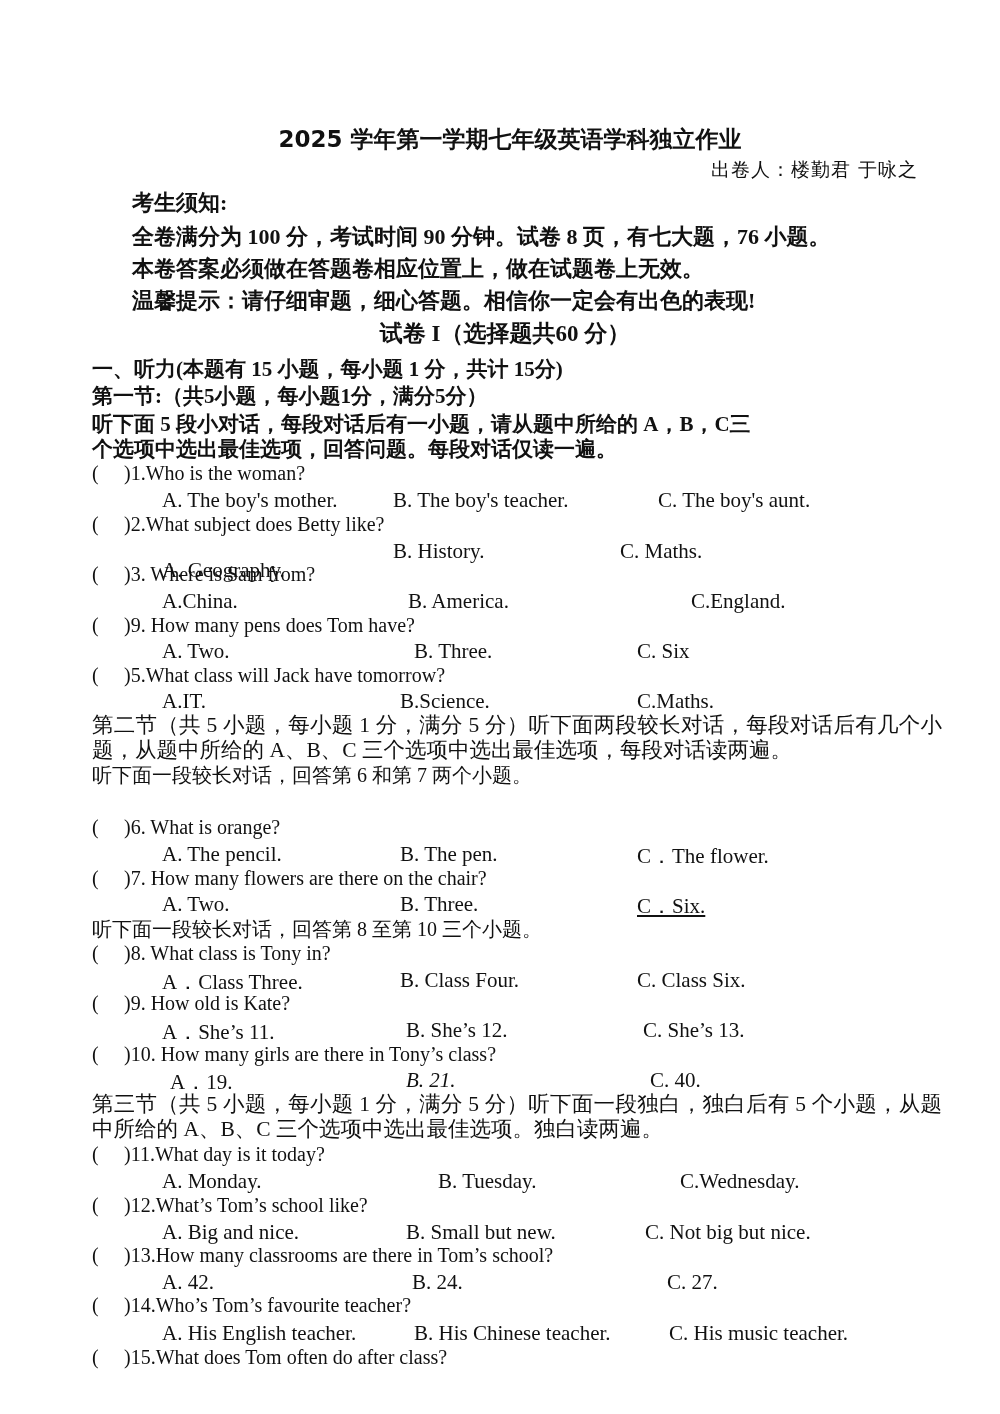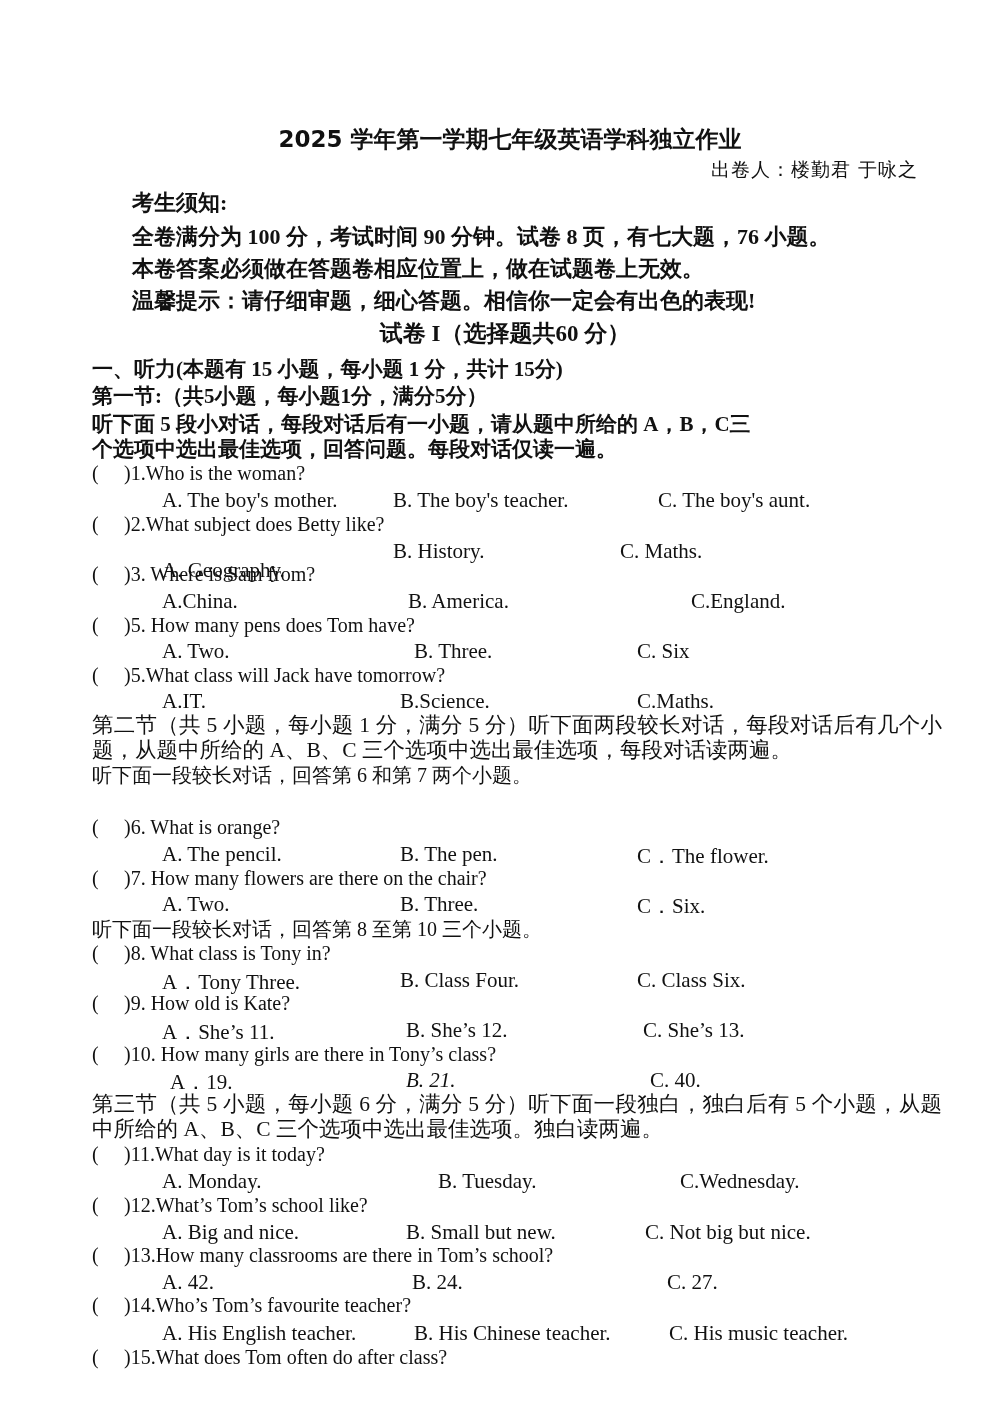--- a/index.html
+++ b/index.html
@@ -43,61 +43,61 @@
   <div class="abs q" style="top:513px;"><span class="paren">(</span><span>)2.What subject does Betty like?</span></div>
   <div class="abs opt" style="left:162px;top:558px;">A. Geography.</div>
   <div class="abs opt" style="left:393px;top:539px;">B. History.</div>
   <div class="abs opt" style="left:620px;top:539px;">C. Maths.</div>
 
   <div class="abs q" style="top:563px;"><span class="paren">(</span><span>)3. Where is Sam from?</span></div>
   <div class="abs opt" style="left:162px;top:589px;">A.China.</div>
   <div class="abs opt" style="left:408px;top:589px;">B. America.</div>
   <div class="abs opt" style="left:691px;top:589px;">C.England.</div>
 
-  <div class="abs q" style="top:614px;"><span class="paren">(</span><span>)5. How many pens does Tom have?</span></div>
+  <div class="abs q" style="top:614px;"><span class="paren">(</span><span>)9. How many pens does Tom have?</span></div>
   <div class="abs opt" style="left:162px;top:639px;">A. Two.</div>
   <div class="abs opt" style="left:414px;top:639px;">B. Three.</div>
   <div class="abs opt" style="left:637px;top:639px;">C. Six</div>
 
   <div class="abs q" style="top:664px;"><span class="paren">(</span><span>)5.What class will Jack have tomorrow?</span></div>
   <div class="abs opt" style="left:162px;top:689px;">A.IT.</div>
   <div class="abs opt" style="left:400px;top:689px;">B.Science.</div>
   <div class="abs opt" style="left:637px;top:689px;">C.Maths.</div>
 
   <div class="abs instr" style="top:713px;">第二节（共 5 小题，每小题 1 分，满分 5 分）听下面两段较长对话，每段对话后有几个小题，从题中所给的 A、B、C 三个选项中选出最佳选项，每段对话读两遍。</div>
   <div class="abs q" style="top:762px;">听下面一段较长对话，回答第 6 和第 7 两个小题。</div>
 
   <div class="abs q" style="top:816px;"><span class="paren">(</span><span>)6. What is orange?</span></div>
   <div class="abs opt" style="left:162px;top:842px;">A. The pencil.</div>
   <div class="abs opt" style="left:400px;top:842px;">B. The pen.</div>
   <div class="abs opt" style="left:637px;top:842px;">C．The flower.</div>
 
   <div class="abs q" style="top:867px;"><span class="paren">(</span><span>)7. How many flowers are there on the chair?</span></div>
   <div class="abs opt" style="left:162px;top:892px;">A. Two.</div>
   <div class="abs opt" style="left:400px;top:892px;">B. Three.</div>
-  <div class="abs opt" style="left:637px;top:892px;">C．Six.</div>
+  <div class="abs opt" style="left:637px;top:892px;text-decoration:underline;">C．Six.</div>
 
   <div class="abs q" style="top:916px;">听下面一段较长对话，回答第 8 至第 10 三个小题。</div>
 
   <div class="abs q" style="top:942px;"><span class="paren">(</span><span>)8. What class is Tony in?</span></div>
-  <div class="abs opt" style="left:162px;top:968px;">A．Tony Three.</div>
+  <div class="abs opt" style="left:162px;top:968px;">A．Class Three.</div>
   <div class="abs opt" style="left:400px;top:968px;">B. Class Four.</div>
   <div class="abs opt" style="left:637px;top:968px;">C. Class Six.</div>
 
   <div class="abs q" style="top:992px;"><span class="paren">(</span><span>)9. How old is Kate?</span></div>
   <div class="abs opt" style="left:162px;top:1018px;">A．She’s 11.</div>
   <div class="abs opt" style="left:406px;top:1018px;">B. She’s 12.</div>
   <div class="abs opt" style="left:643px;top:1018px;">C. She’s 13.</div>
 
   <div class="abs q" style="top:1043px;"><span class="paren">(</span><span>)10. How many girls are there in Tony’s class?</span></div>
   <div class="abs opt" style="left:170px;top:1068px;">A．19.</div>
   <div class="abs opt" style="left:406px;top:1068px;font-style:italic;">B. 21.</div>
   <div class="abs opt" style="left:650px;top:1068px;">C. 40.</div>
 
-  <div class="abs instr" style="top:1092px;">第三节（共 5 小题，每小题 6 分，满分 5 分）听下面一段独白，独白后有 5 个小题，从题中所给的 A、B、C 三个选项中选出最佳选项。独白读两遍。</div>
+  <div class="abs instr" style="top:1092px;">第三节（共 5 小题，每小题 1 分，满分 5 分）听下面一段独白，独白后有 5 个小题，从题中所给的 A、B、C 三个选项中选出最佳选项。独白读两遍。</div>
 
   <div class="abs q" style="top:1143px;"><span class="paren">(</span><span>)11.What day is it today?</span></div>
   <div class="abs opt" style="left:162px;top:1169px;">A. Monday.</div>
   <div class="abs opt" style="left:438px;top:1169px;">B. Tuesday.</div>
   <div class="abs opt" style="left:680px;top:1169px;">C.Wednesday.</div>
 
   <div class="abs q" style="top:1194px;"><span class="paren">(</span><span>)12.What’s Tom’s school like?</span></div>
   <div class="abs opt" style="left:162px;top:1220px;">A. Big and nice.</div>
   <div class="abs opt" style="left:406px;top:1220px;">B. Small but new.</div>
   <div class="abs opt" style="left:645px;top:1220px;">C. Not big but nice.</div>

